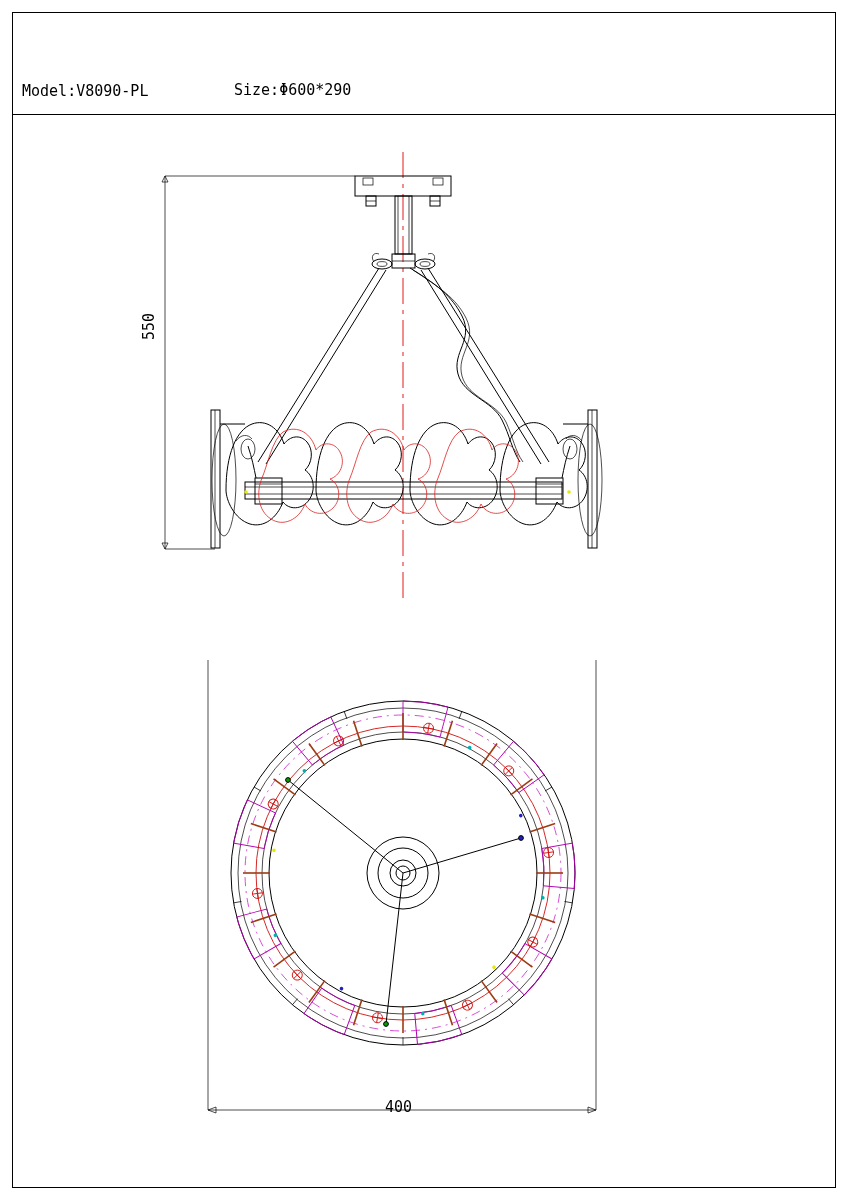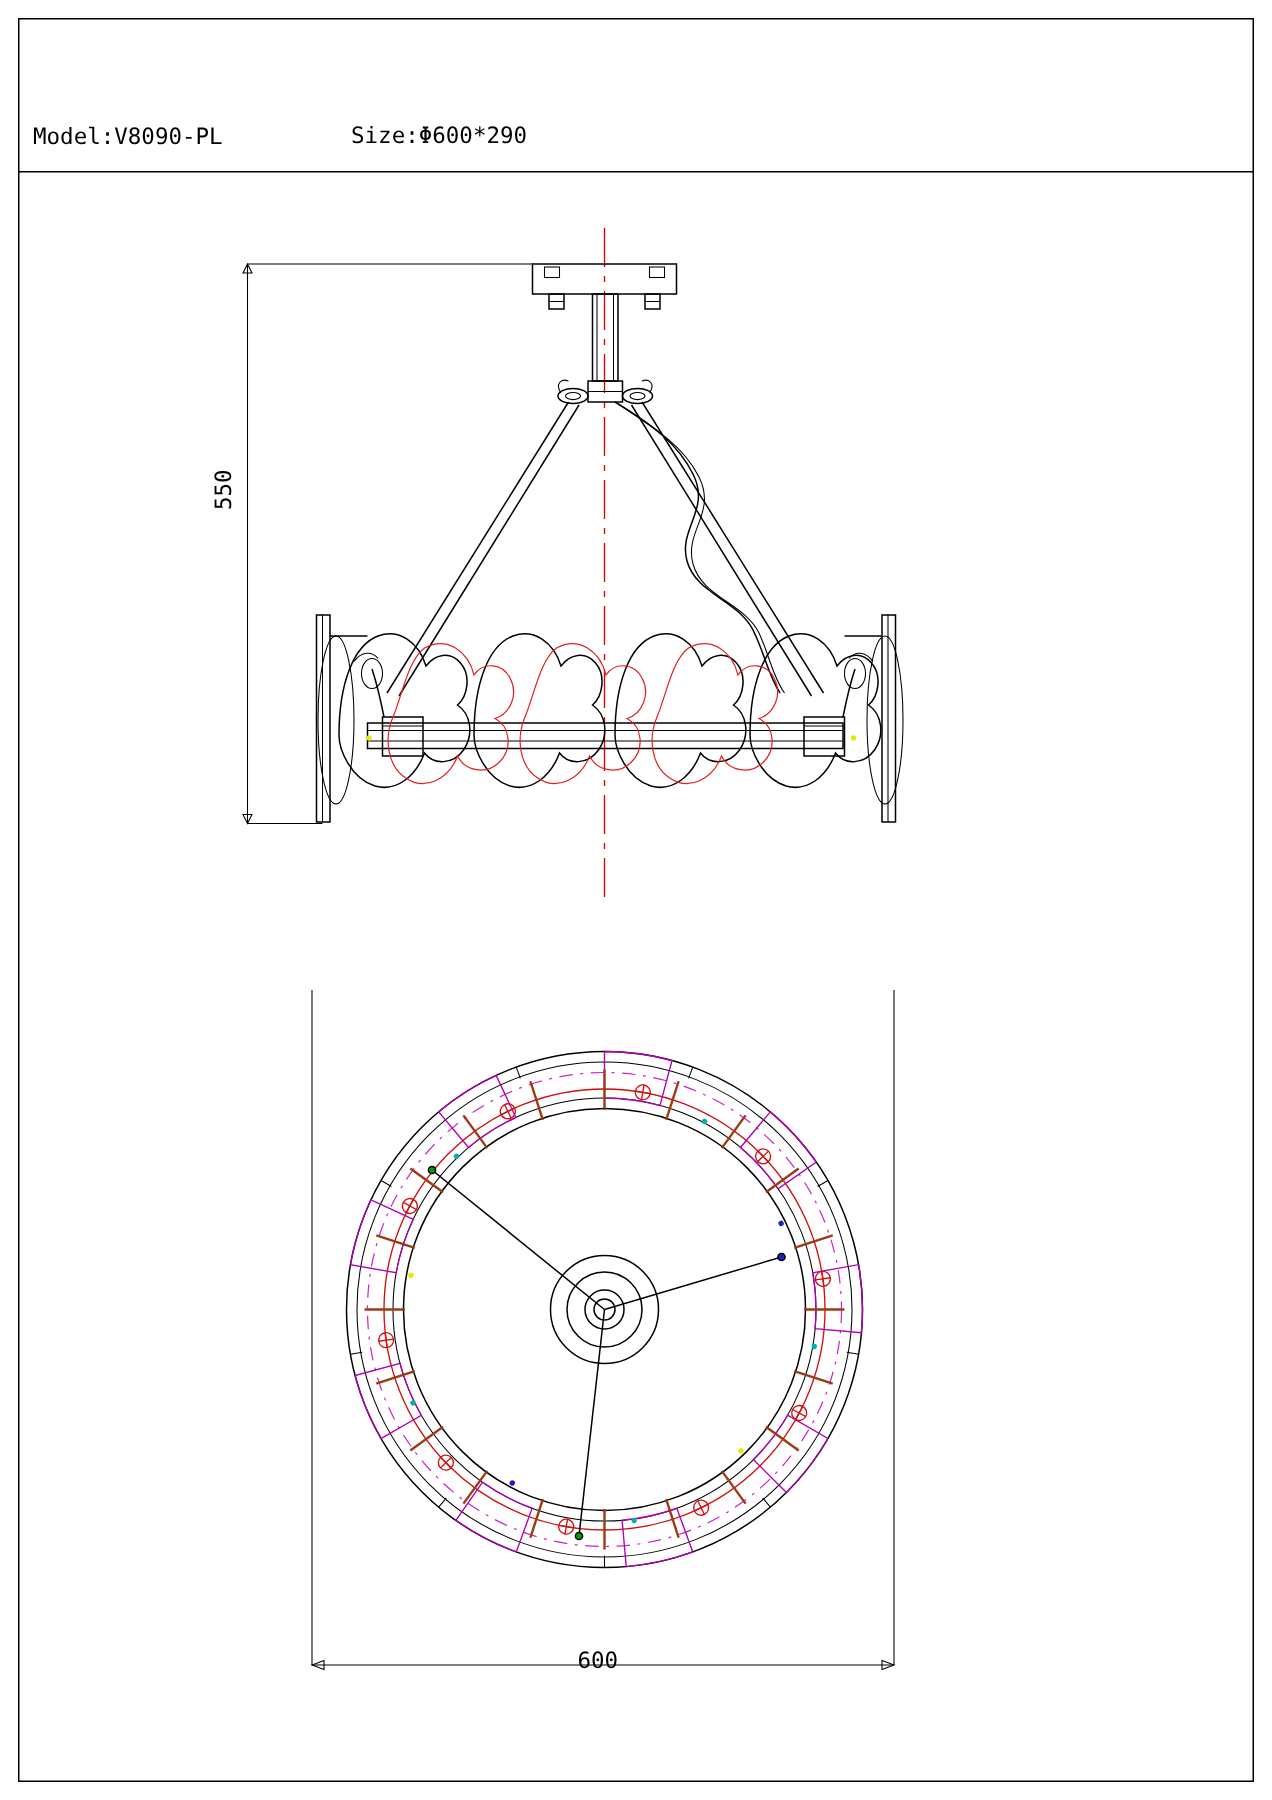--- a/index.html
+++ b/index.html
@@ -102,21 +102,21 @@
 <div id="sheet">
 
   <div class="frame"></div>
 
   <div class="titleblock">
     <div class="title-model">Model:V8090-PL</div>
     <div class="title-size">Size:Φ600*290</div>
   </div>
 
   <div class="dim-height">550</div>
-  <div class="dim-width">600</div>
+  <div class="dim-width">400</div>
 
   <svg class="drawing" viewBox="0 0 848 1200">
 
     <g>
 
       <g>
         <path class="ln-thin" d="M165 176 L165 549"></path>
         <path class="ln-thin" d="M165 176 L355 176"></path>
         <path class="ln-thin" d="M165 549 L215 549"></path>
         <path class="ln-thin" d="M165 176 L168 182 L162 182 Z" fill="#000"></path>

